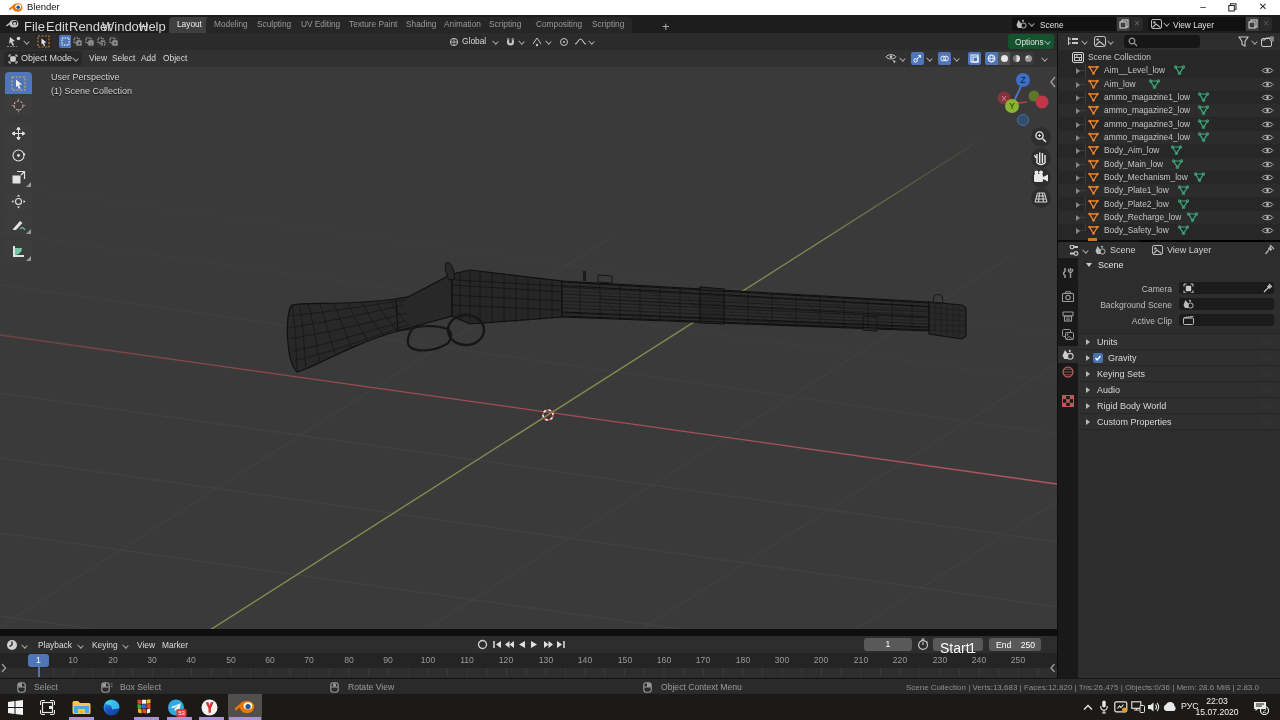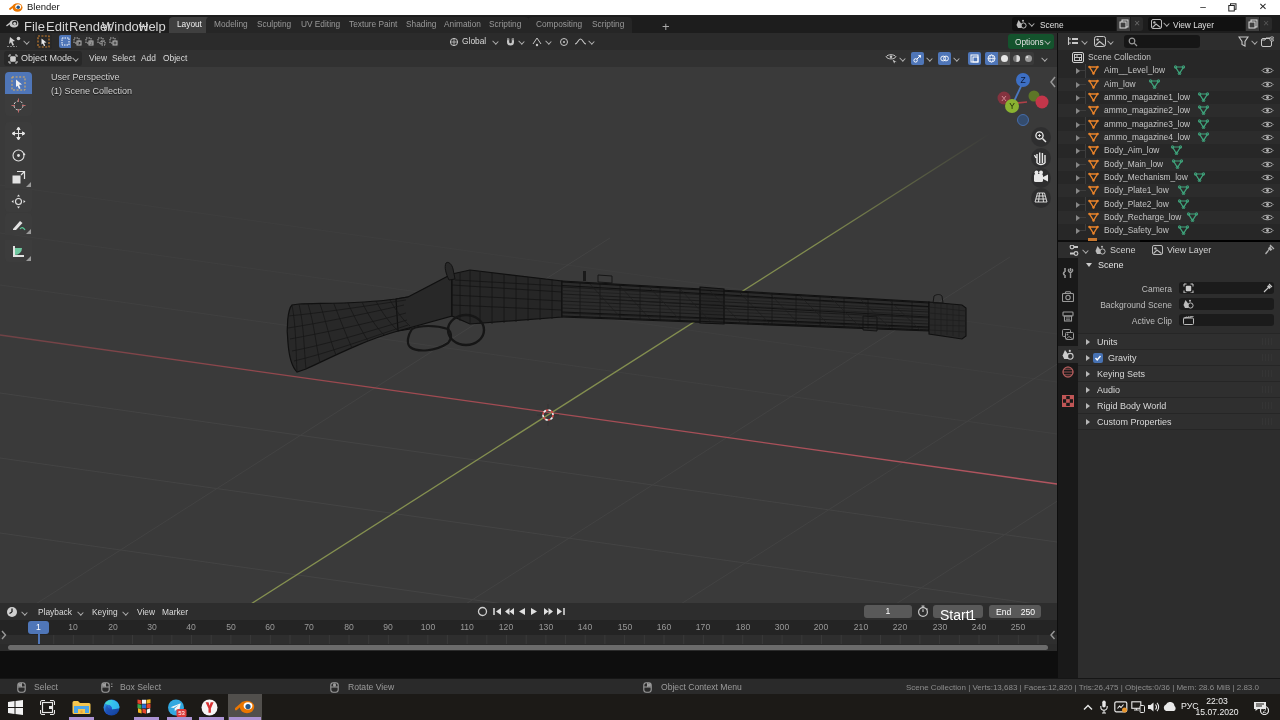--- a/index.html
+++ b/index.html
@@ -46,21 +46,21 @@
   #props { left:1058px; top:242px; width:222px; height:436px; background:#2d2d2d; }
   #propnav { position:absolute; left:0; top:0; width:222px; height:16px; background:#2d2d2d; }
   #tabstrip { position:absolute; left:0; top:16px; width:20px; height:420px; background:#191919; }
   .phead { position:absolute; left:20px; width:202px; height:16px; background:#2f2f2f; border-top:1px solid #262626; font-size:9px; color:#d8d8d8; }
   .plabel { position:absolute; font-size:8.5px; color:#bdbdbd; text-align:right; }
   .pfield { position:absolute; left:121px; width:95px; height:12px; background:#1b1b1b; border-radius:3px; }
   .parr { position:absolute; left:8px; top:5px; width:0; height:0; border-left:4px solid #b8b8b8; border-top:3.5px solid transparent; border-bottom:3.5px solid transparent; }
   .pdots { position:absolute; right:6px; top:4px; width:12px; height:7px; background:repeating-linear-gradient(90deg,#3e3e3e 0 1px,transparent 1px 3px); opacity:.35; }
 
   
-  #timeline { left:0; top:603px; width:1057px; height:48px; background:#2d2d2d; }
+  #timeline { left:0; top:636px; width:1057px; height:48px; background:#2d2d2d; }
   #ruler { position:absolute; left:0; top:17px; width:1057px; height:15px; background:#242424; }
   #tickstrip { position:absolute; left:0; top:32px; width:1057px; height:9px; background:#2e2e2e; }
   #tlscroll { position:absolute; left:0; top:41px; width:1057px; height:7px; background:#2b2b2b; }
   .fnum { position:absolute; top:2px; font-size:8.6px; color:#9a9a9a; transform:translateX(-50%); }
 
   
   #statusbar { left:0; top:678px; width:1280px; height:16px; background:#2a2a2a; border-top:1px solid #161616; font-size:8.6px; color:#9c9c9c; }
 
   
   #taskbar { left:0; top:694px; width:1280px; height:26px; background:#1c1a17; }

